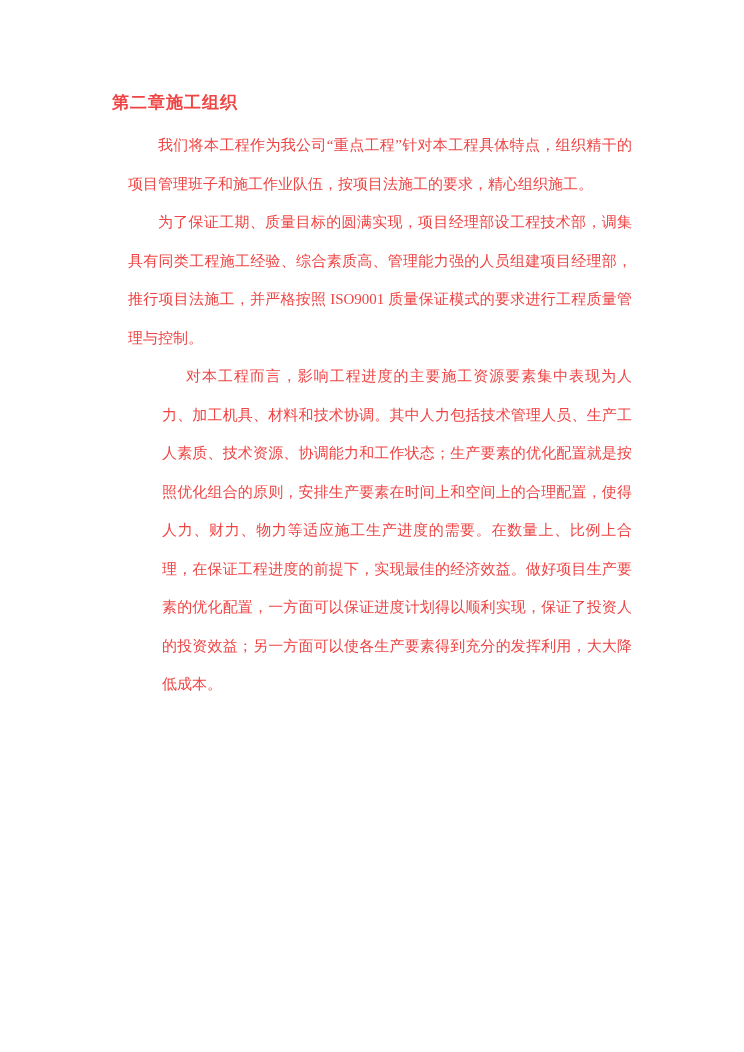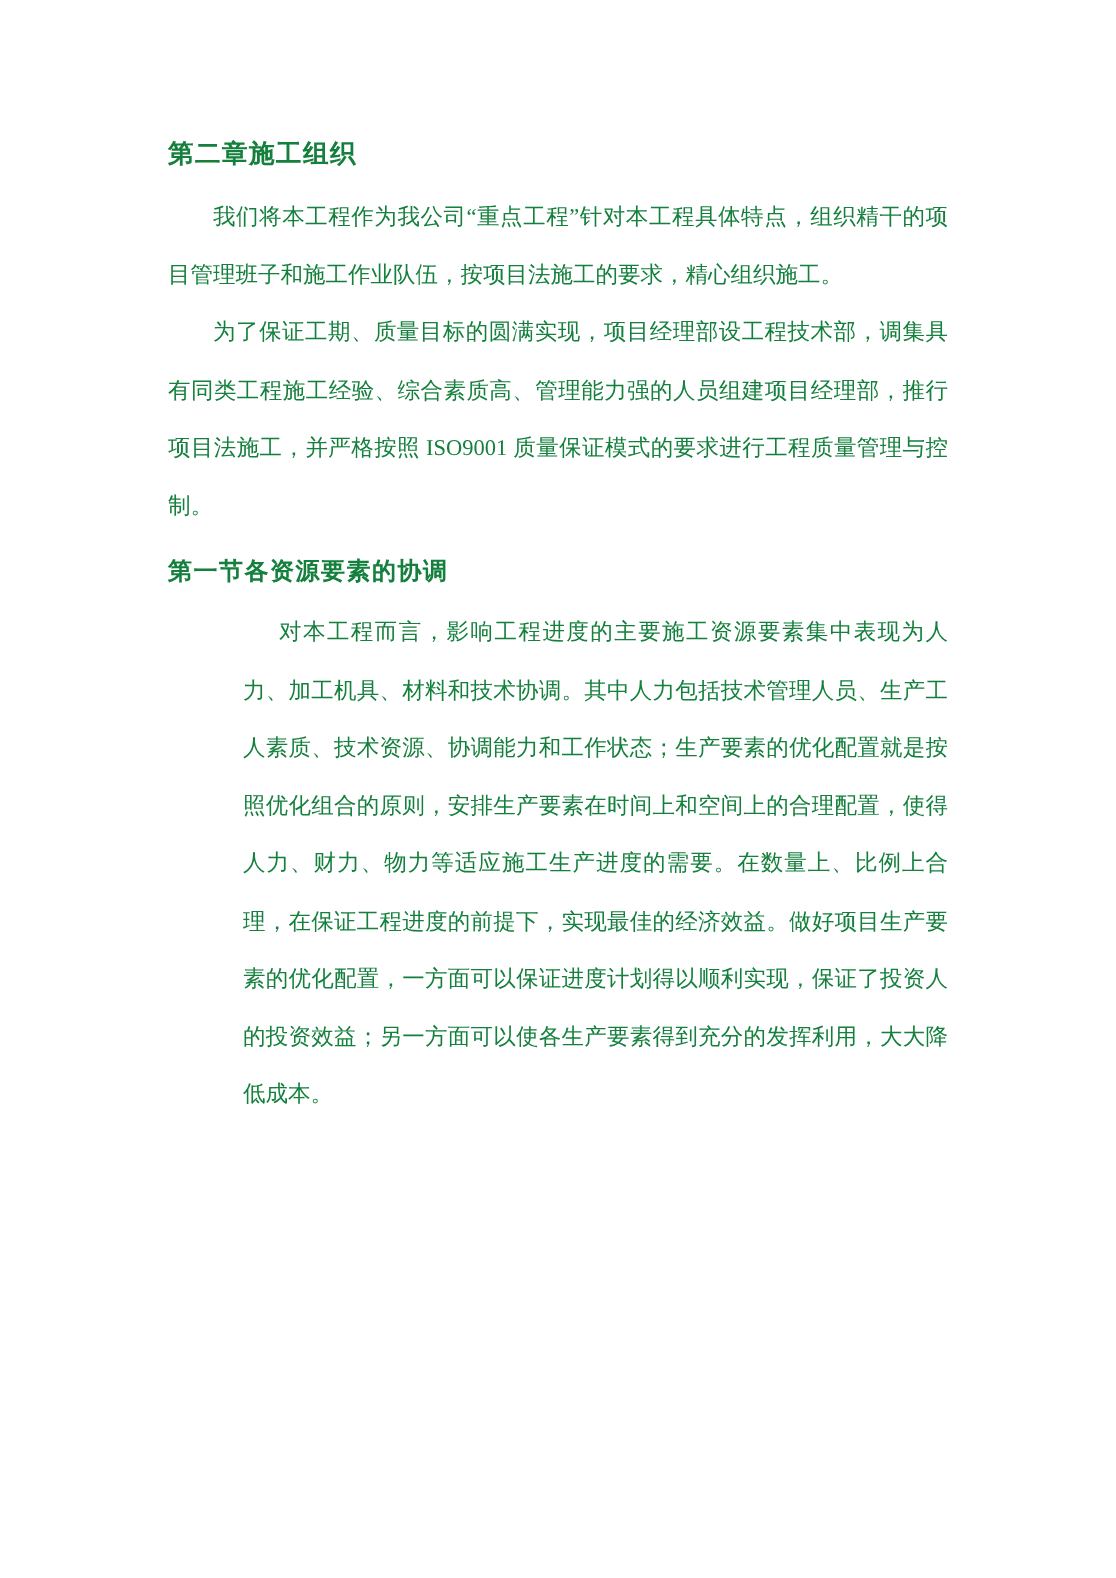--- a/index.html
+++ b/index.html
@@ -8,21 +8,21 @@
     background: #ffffff;
   }
   .page {
     position: relative;
     width: 744px;
     height: 776px;
     background: #ffffff;
     box-sizing: border-box;
     padding: 88px 112px 0 112px;
     font-family: "Liberation Serif", "DejaVu Serif", serif;
-    color: #15803d;
+    color: #ef4444;
     overflow: hidden;
   }
   .chapter-heading {
     font-size: 17px;
     font-weight: bold;
     line-height: 30px;
     margin: 0 0 8px 0;
     letter-spacing: 1px;
   }
   .section-heading {
@@ -45,24 +45,23 @@
     text-indent: 1.6em;
   }
 </style>
 </head>
 <body>
 
 <div class="page">
 
   <h1 class="chapter-heading">第二章施工组织</h1>
 
-  <div class="section-body" style="margin-left:0;">
+  <div class="section-body" style="margin-left:16px;">
     <p class="body-para" style="margin-left:0; text-indent:2em;">我们将本工程作为我公司“重点工程”针对本工程具体特点，组织精干的项目管理班子和施工作业队伍，按项目法施工的要求，精心组织施工。</p>
     <p class="body-para" style="margin-left:0; text-indent:2em;">为了保证工期、质量目标的圆满实现，项目经理部设工程技术部，调集具有同类工程施工经验、综合素质高、管理能力强的人员组建项目经理部，推行项目法施工，并严格按照 ISO9001 质量保证模式的要求进行工程质量管理与控制。</p>
   </div>
 
-  <h2 class="section-heading">第一节各资源要素的协调</h2>
 
   <div class="section-body">
     <p class="body-para">对本工程而言，影响工程进度的主要施工资源要素集中表现为人力、加工机具、材料和技术协调。其中人力包括技术管理人员、生产工人素质、技术资源、协调能力和工作状态；生产要素的优化配置就是按照优化组合的原则，安排生产要素在时间上和空间上的合理配置，使得人力、财力、物力等适应施工生产进度的需要。在数量上、比例上合理，在保证工程进度的前提下，实现最佳的经济效益。做好项目生产要素的优化配置，一方面可以保证进度计划得以顺利实现，保证了投资人的投资效益；另一方面可以使各生产要素得到充分的发挥利用，大大降低成本。</p>
   </div>
 
 </div>
 
 </body></html>

